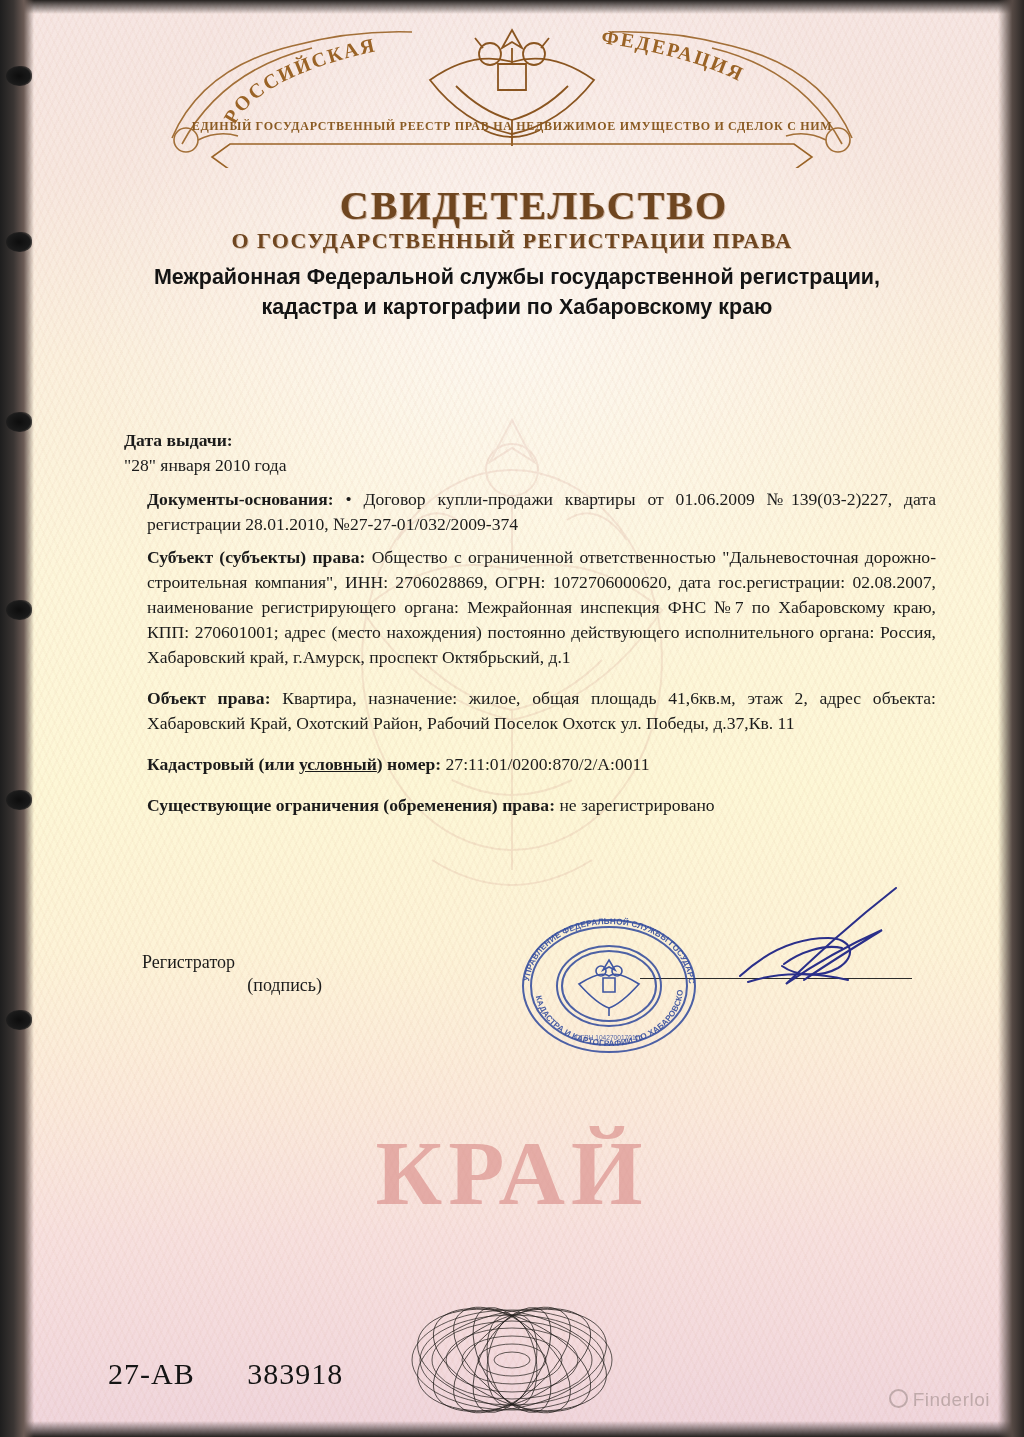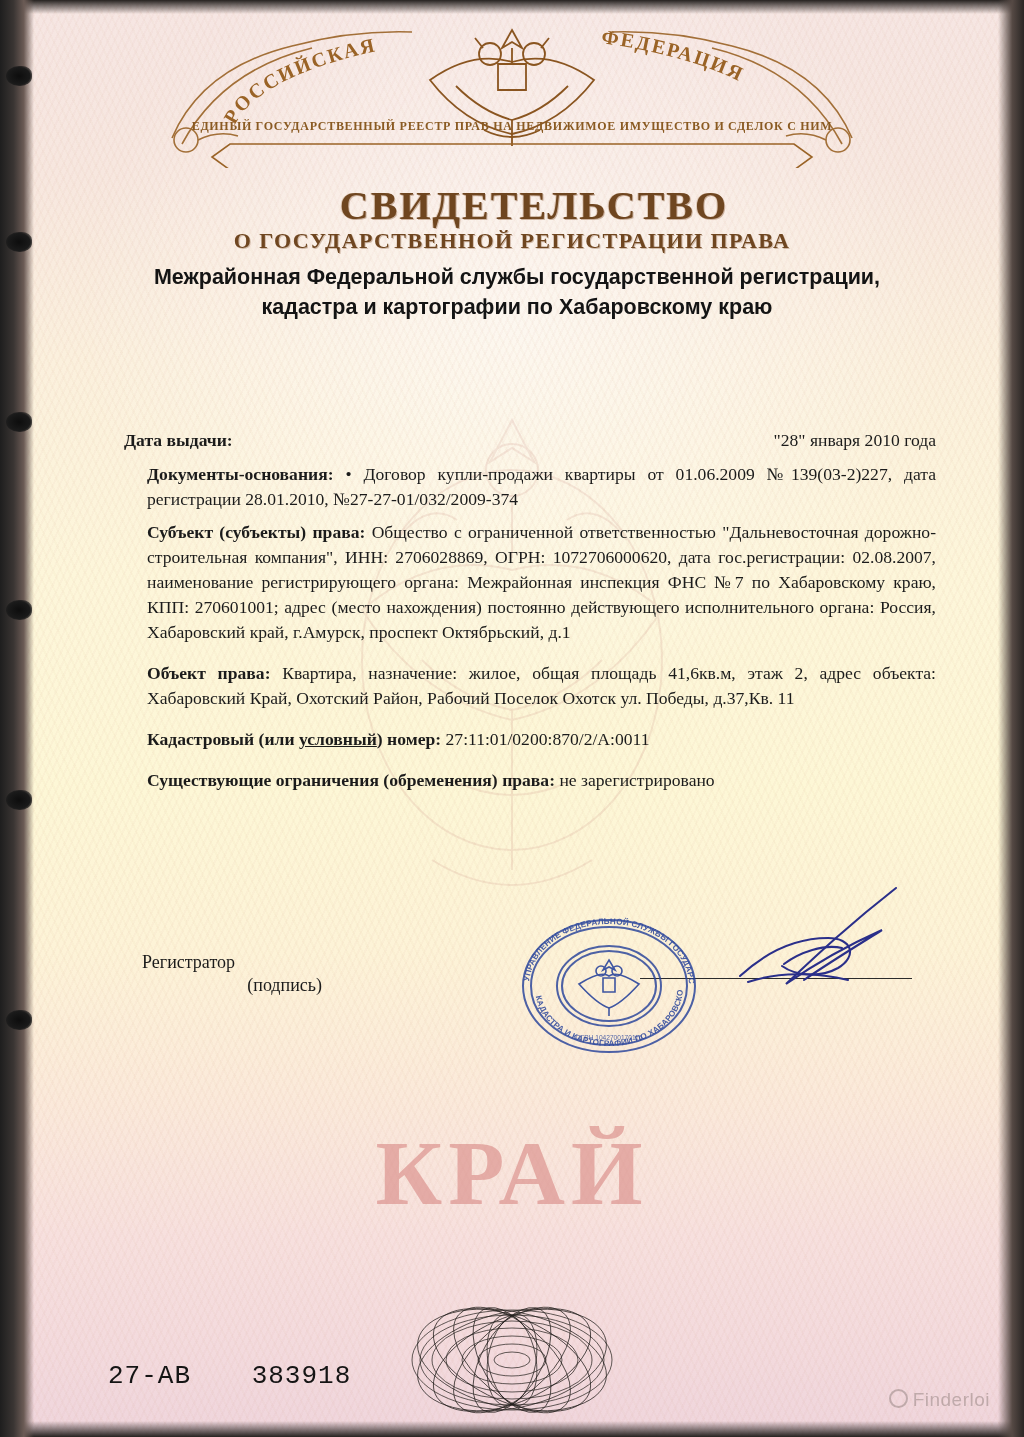--- a/index.html
+++ b/index.html
@@ -185,20 +185,21 @@
     font-family: "Liberation Serif", serif;
     font-size: 17.6px;
     line-height: 25px;
     color: #1b1b1b;
   }
   .row-date {
     display: flex;
     justify-content: space-between;
     align-items: baseline;
     margin-bottom: 9px;
+    flex-direction: column;
   }
   .lbl { font-weight: bold; }
   .para {
     margin-bottom: 8px;
     text-align: justify;
     margin-left: 23px;
   }
   .para-just { text-align: justify; }
   .gap-lg { margin-bottom: 16px; }
   .u { text-decoration: underline; }
@@ -251,22 +252,22 @@
     height: 140px;
     z-index: 26;
   }
 
   
   .serial {
     position: absolute;
     left: 108px;
     bottom: 46px;
     z-index: 25;
-    font-family: Liberation Mono, monospace;
-    font-size: 26px;
+    font-family: Liberation Serif, serif;
+    font-size: 30px;
     letter-spacing: 1px;
     color: #141414;
   }
   .serial .ser-num { margin-left: 44px; }
 
   .rosette {
     position: absolute;
     left: 50%;
     transform: translateX(-50%);
     bottom: 22px;
@@ -354,21 +355,21 @@
       </g>
 
       <g>
         <path d="M118,126 L682,126 L700,139 L682,152 L118,152 L100,139z" fill="none" stroke="#9a6326" stroke-width="1.6"></path>
       </g>
     </svg>
   </div>
   <div class="ribbon-text">ЕДИНЫЙ ГОСУДАРСТВЕННЫЙ РЕЕСТР ПРАВ НА НЕДВИЖИМОЕ ИМУЩЕСТВО И СДЕЛОК С НИМ</div>
 
   <div class="title-main">СВИДЕТЕЛЬСТВО</div>
-  <div class="title-sub">О ГОСУДАРСТВЕННОЙ РЕГИСТРАЦИИ ПРАВА</div>
+  <div class="title-sub">О ГОСУДАРСТВЕННЫЙ РЕГИСТРАЦИИ ПРАВА</div>
   <div class="authority">Межрайонная Федеральной службы государственной регистрации, кадастра и картографии по Хабаровскому краю</div>
 
   <div class="body">
 
     <div class="row-date">
       <span class="lbl">Дата выдачи:</span>
       <span>"28" января 2010 года</span>
     </div>
 
     <div class="para">

